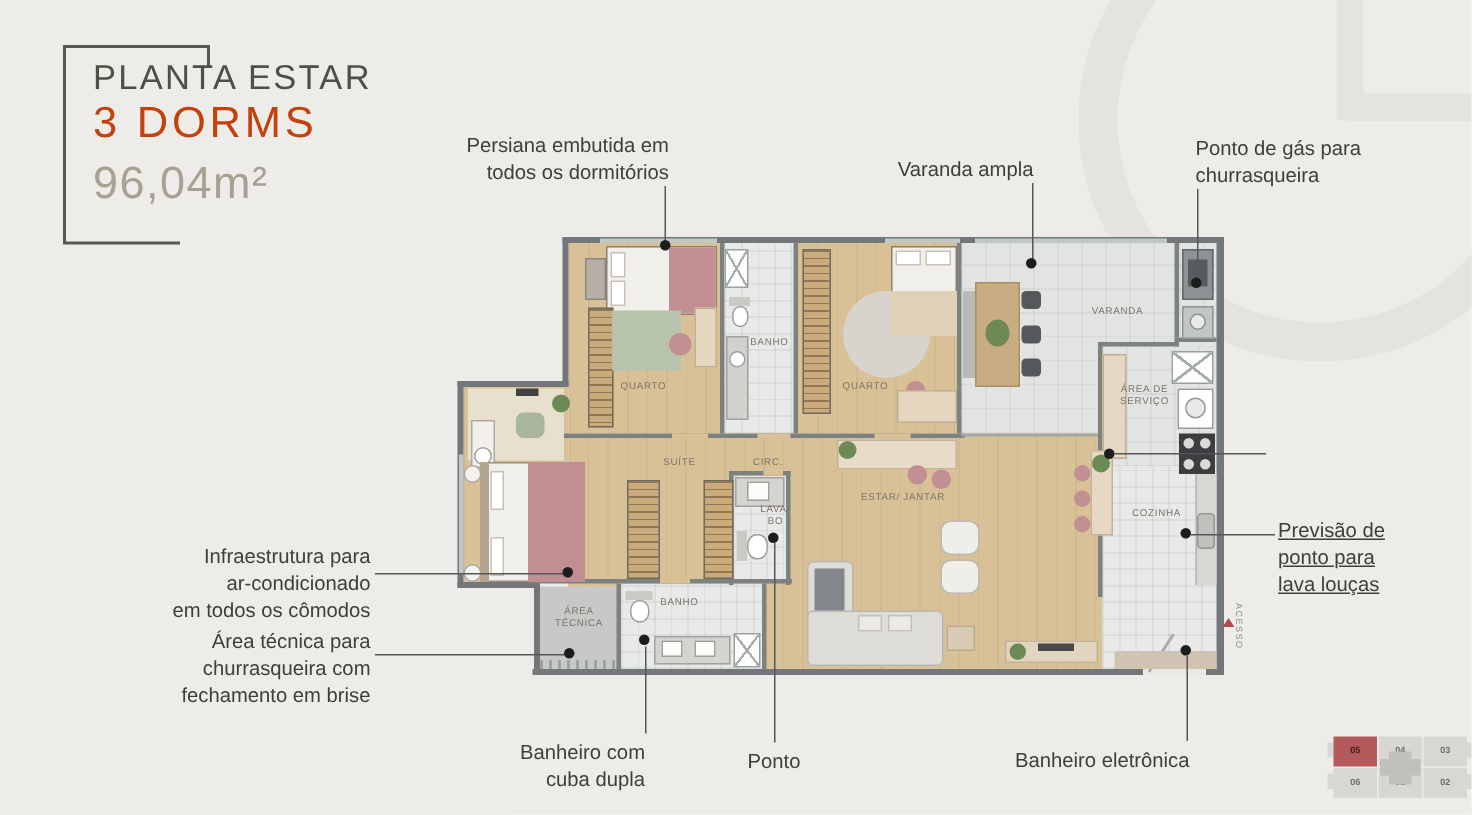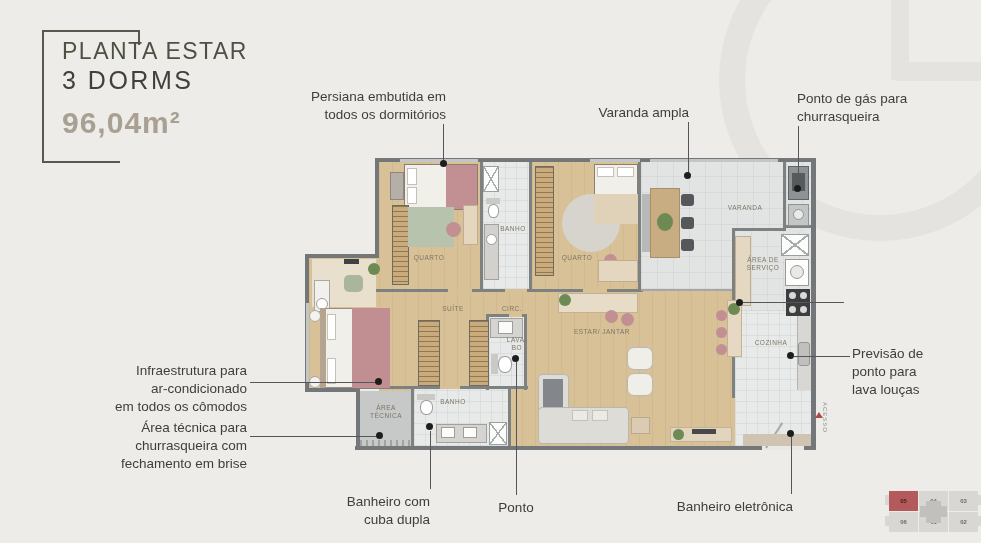--- a/index.html
+++ b/index.html
@@ -4,21 +4,21 @@
 <style>
   html,body{margin:0;padding:0;}
   #page{position:relative;width:981px;height:543px;background:#edece9;overflow:hidden;
         font-family:"Liberation Sans","DejaVu Sans",sans-serif;color:#3e3e3c;}
   .abs{position:absolute;box-sizing:border-box;}
   
   .wm{background:#e5e3df;}
   .wm-circle{position:absolute;left:719px;top:-81px;width:322px;height:322px;border:26px solid #e5e3df;border-radius:50%;box-sizing:border-box;}
   
   .t1{font-size:23px;letter-spacing:1.5px;color:#4d5144;}
-  .t2{font-size:25px;letter-spacing:2.5px;color:#404040;}
+  .t2{font-size:29px;letter-spacing:2.5px;color:#c2410c;}
   .t3{font-size:30px;letter-spacing:1px;color:#a8a193;}
   
   .callout{position:absolute;font-size:13.5px;line-height:1.32;font-weight:500;color:#3e3e3c;white-space:pre-line;}
   .ta-r{text-align:right;} .ta-l{text-align:left;} .ta-c{text-align:center;}
   .lead{position:absolute;background:#55565a;}
   .dot{position:absolute;width:7px;height:7px;border-radius:50%;background:#1d1d1d;}
   
   #plan{position:absolute;left:300px;top:158px;width:516px;height:296px;}
   .w{position:absolute;background:#73777a;}
   .wi{position:absolute;background:#7d8180;}
@@ -58,21 +58,21 @@
 
   <div class="wm-circle"></div>
   <div class="abs wm" style="left:891px;top:0;width:18px;height:80px;"></div>
   <div class="abs wm" style="left:897px;top:62px;width:84px;height:19px;"></div>
 
   <svg class="abs" style="left:30px;top:24px;" width="170" height="145">
     <polyline points="109,21 109,7 13,7 13,138 90,138" fill="none" stroke="#565a4e" stroke-width="2"></polyline>
   </svg>
   <div class="abs t1" style="left:62px;top:38px;">PLANTA ESTAR</div>
   <div class="abs t2" style="left:62px;top:66px;">3 DORMS</div>
-  <div class="abs t3" style="left:62px;top:106px;font-weight:bold;">96,04m²</div>
+  <div class="abs t3" style="left:62px;top:106px;">96,04m²</div>
 
   <div id="plan">
 
     <div class="fl-wood" style="left:79px;top:4px;width:101px;height:127px;"></div>
     <div class="fl-tile" style="left:183px;top:4px;width:46px;height:127px;"></div>
     <div class="fl-wood" style="left:232px;top:4px;width:106px;height:127px;"></div>
     <div class="fl-tilelg" style="left:341px;top:4px;width:170px;height:127px;"></div>
     <div class="fl-tilelg" style="left:486px;top:4px;width:25px;height:63px;"></div>
     <div class="fl-tilelg" style="left:435px;top:73px;width:76px;height:80px;"></div>
     <div class="fl-tile" style="left:435px;top:153px;width:76px;height:135px;"></div>
@@ -255,21 +255,21 @@
   <div class="dot" style="left:684px;top:172px;"></div>
 
   <div class="callout ta-l" style="left:797px;top:90px;width:160px;">Ponto de gás para
 churrasqueira</div>
   <div class="lead" style="left:798px;top:126px;width:1px;height:60px;"></div>
   <div class="dot" style="left:794px;top:185px;"></div>
 
   <div class="lead" style="left:743px;top:302px;width:101px;height:1px;"></div>
   <div class="dot" style="left:736px;top:299px;"></div>
 
-  <div class="callout ta-l" style="left:852px;top:345px;width:120px;">Previsão de
+  <div class="callout ta-l" style="left:852px;top:345px;width:120px;text-decoration:underline;">Previsão de
 ponto para
 lava louças</div>
   <div class="lead" style="left:794px;top:356px;width:56px;height:1px;"></div>
   <div class="dot" style="left:787px;top:352px;"></div>
 
   <div class="callout ta-r" style="left:75px;top:362px;width:172px;">Infraestrutura para
 ar-condicionado
 em todos os cômodos</div>
   <div class="lead" style="left:250px;top:382px;width:128px;height:1px;"></div>
   <div class="dot" style="left:375px;top:378px;"></div>

